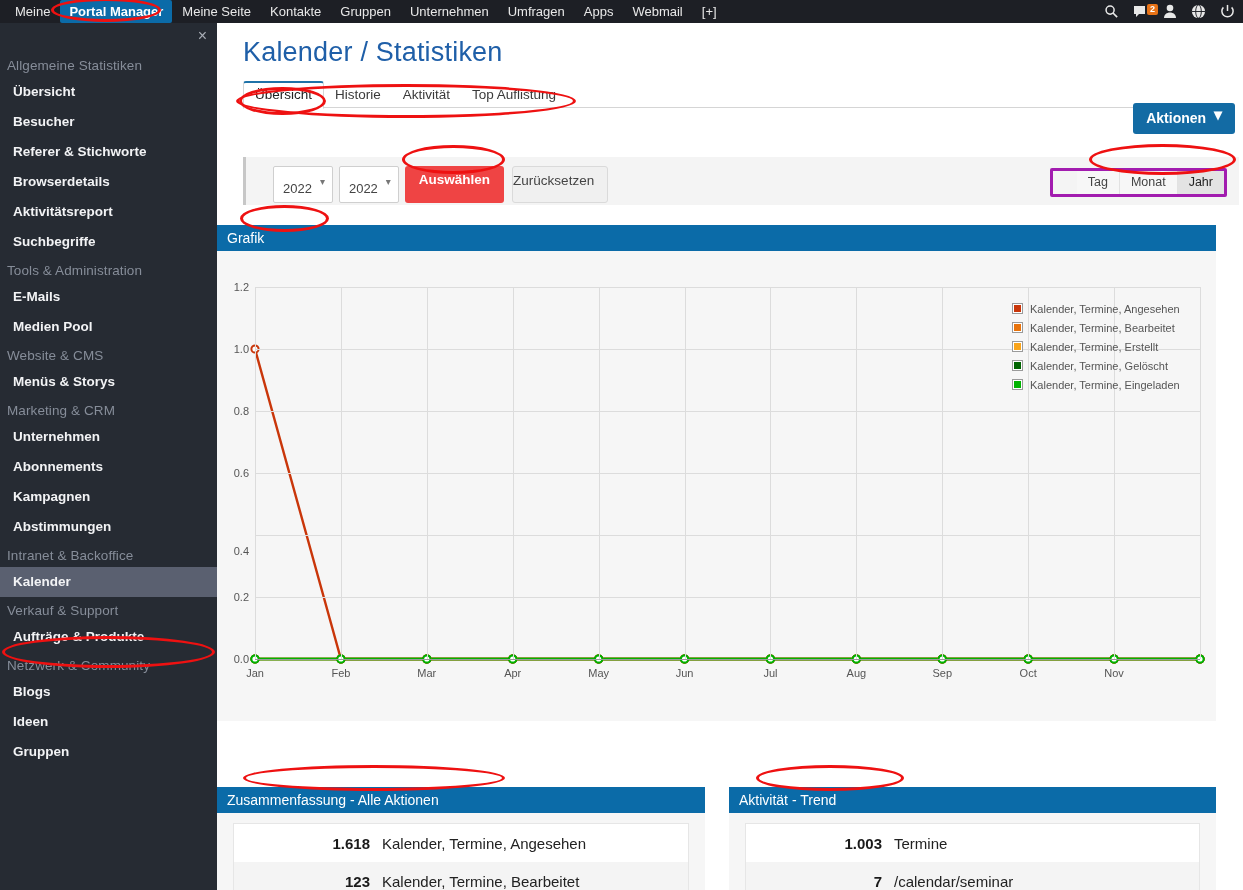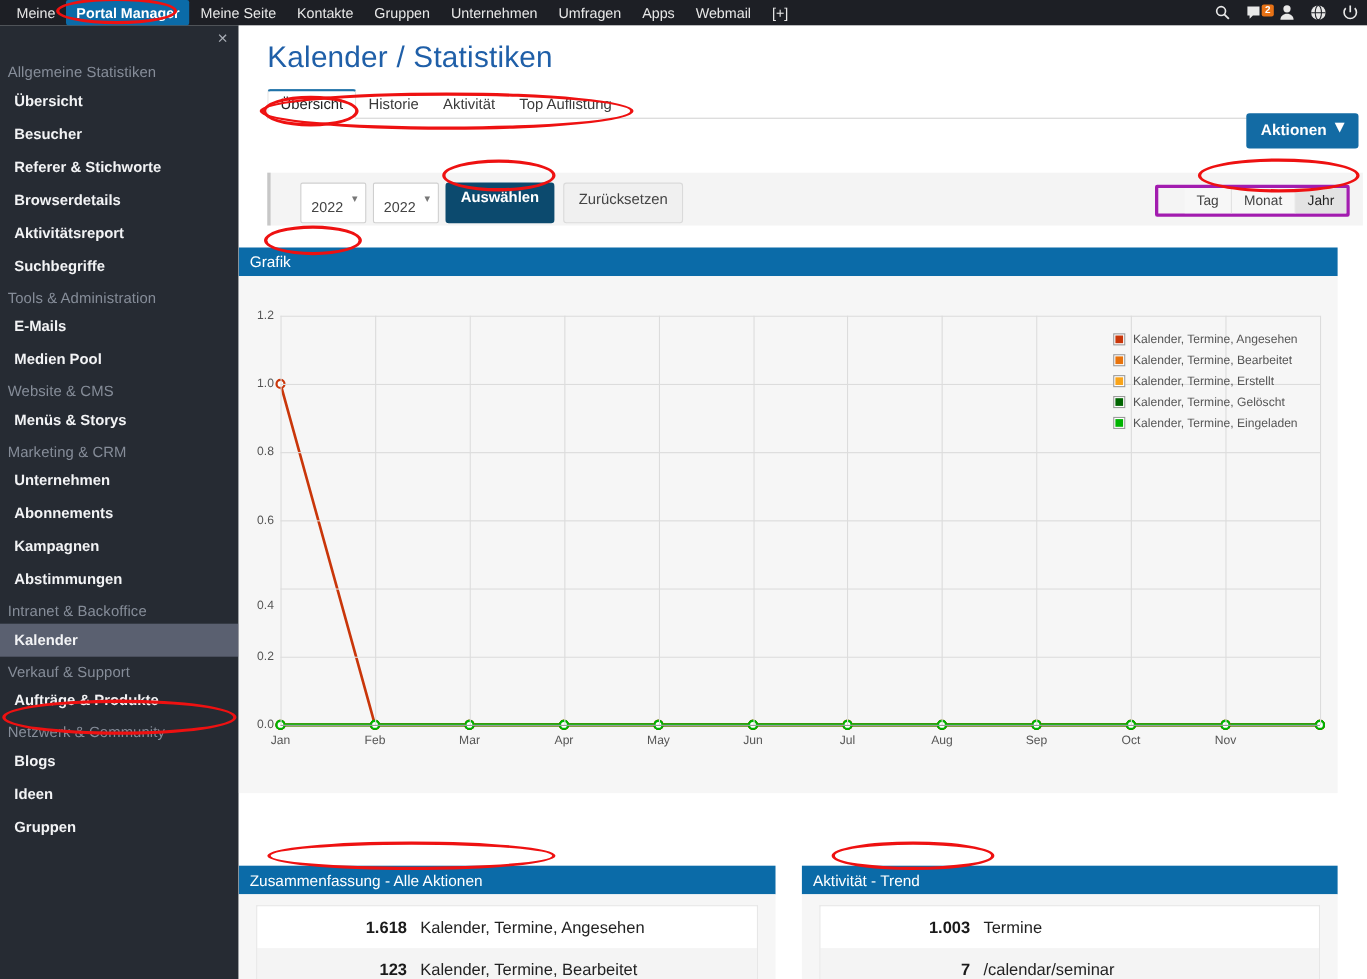--- a/index.html
+++ b/index.html
@@ -143,31 +143,31 @@
     position: relative;
     line-height: 15px;
     border-radius: 2px;
     margin-right: 6px;
   }
   .sel .chev {
     position: absolute; right: 7px; top: 7px;
     font-size: 10px; color: #777;
   }
   .btn-primary {
-    background: #0c4a6e; color: #fff;
+    background: #ef4444; color: #fff;
     font-size: 13.5px; font-weight: bold;
     padding: 6px 14px 7px 14px;
     border-radius: 3px; line-height: 15px;
     margin-right: 8px;
   }
   .btn-plain {
     background: #f0f0f0; color: #444;
     border: 1px solid #dadada;
     font-size: 13.5px;
-    padding: 6px 13px 7px 13px;
+    padding: 6px 13px 7px 0;
     border-radius: 3px; line-height: 15px;
   }
   #period-toggle {
     position: absolute; right: 12px; top: 11px;
     display: flex; border: 3px solid #a21caf; border-radius: 2px; overflow: hidden; padding-left: 24px;
   }
   .per {
     background: #f7f7f7; color: #444;
     font-size: 12.5px;
     padding: 4px 11px 5px 11px;

